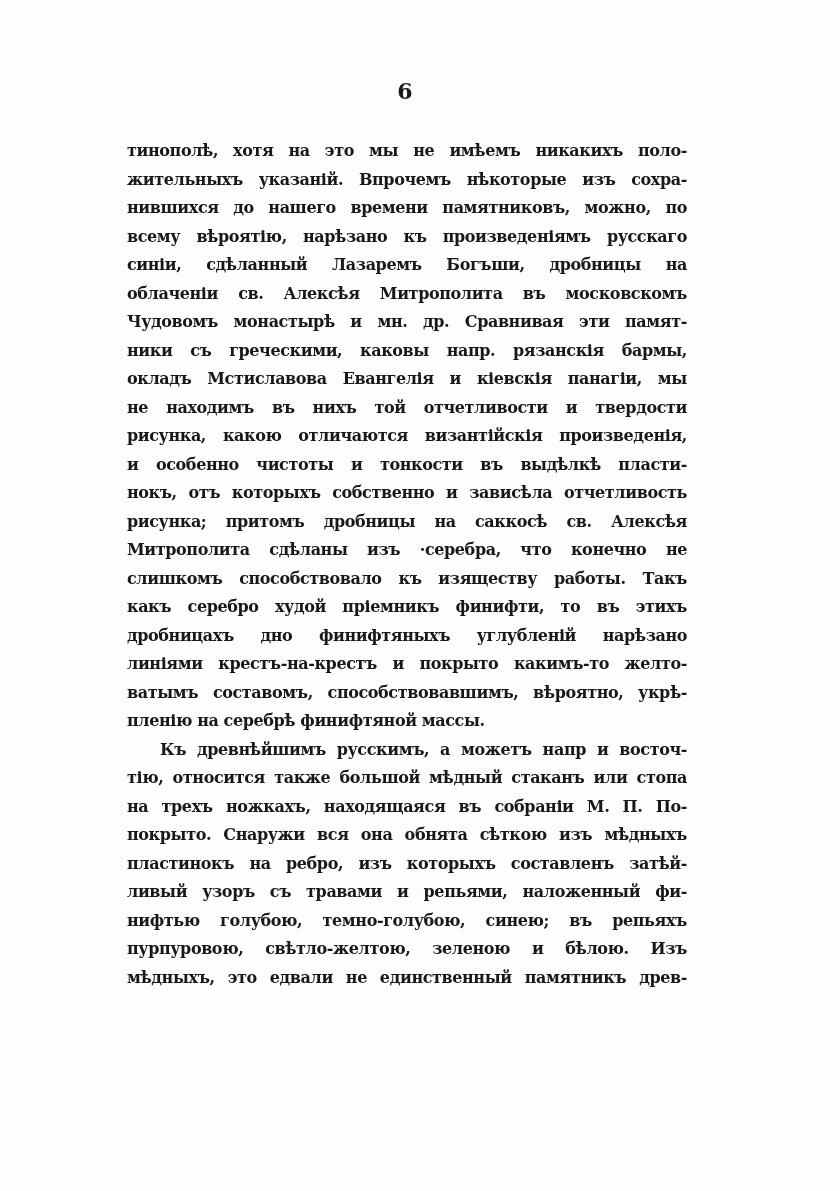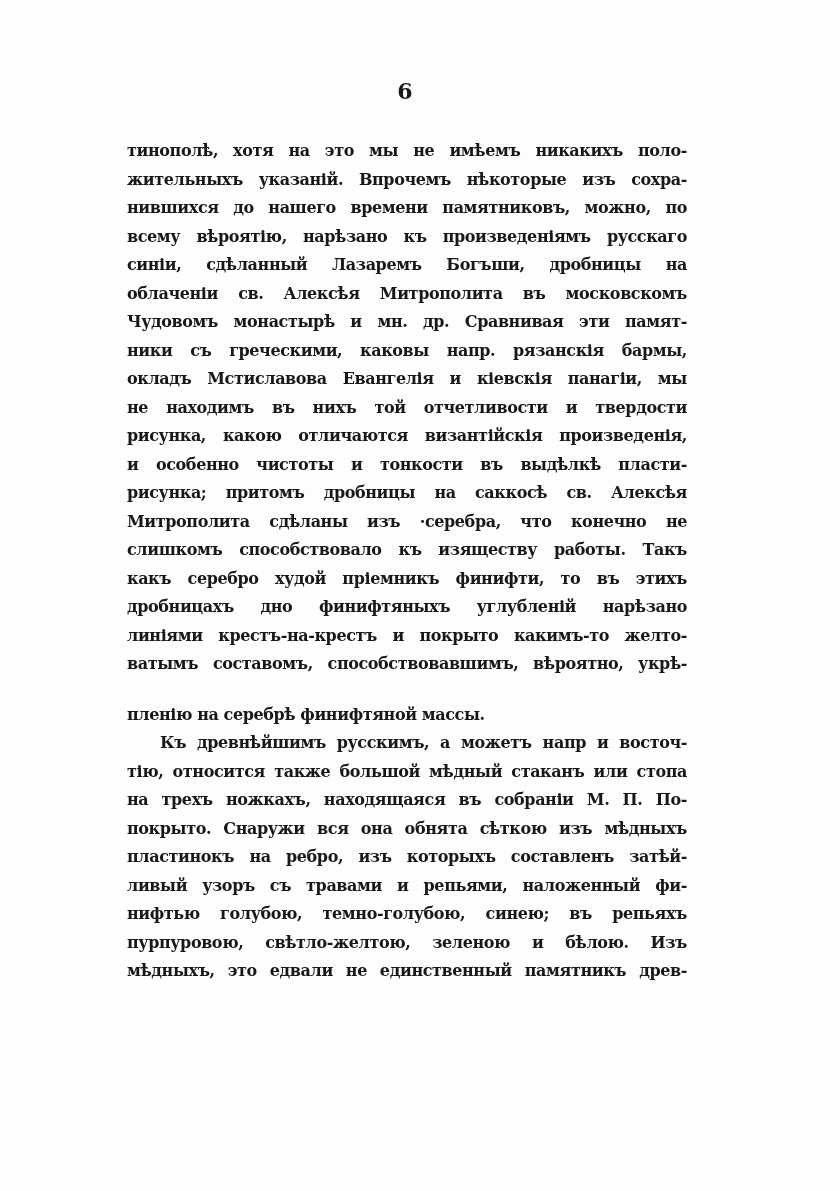--- a/index.html
+++ b/index.html
@@ -42,21 +42,20 @@
   .line {
     height: 28.5px;
     line-height: 28.5px;
     text-align: justify;
     text-align-last: justify;
     overflow: hidden;
     white-space: normal;
   }
   .line.last {
     text-align-last: left;
-    margin-top: 22px;
   }
   .line.indent {
     text-indent: 33px;
   }
 </style>
 </head>
 <body>
 
 <div class="page" style="background: rgb(253, 253, 253); color: rgb(24, 24, 24);">
   <div class="page-number">6</div>
@@ -67,20 +66,21 @@
         <div class="line">нившихся до нашего времени памятниковъ, можно, по</div>
         <div class="line">всему вѣроятію, нарѣзано къ произведеніямъ русскаго</div>
         <div class="line">синіи, сдѣланный Лазаремъ Богъши, дробницы на</div>
         <div class="line">облаченіи св. Алексѣя Митрополита въ московскомъ</div>
         <div class="line">Чудовомъ монастырѣ и мн. др. Сравнивая эти памят-</div>
         <div class="line">ники съ греческими, каковы напр. рязанскія бармы,</div>
         <div class="line">окладъ Мстиславова Евангелія и кіевскія панагіи, мы</div>
         <div class="line">не находимъ въ нихъ той отчетливости и твердости</div>
         <div class="line">рисунка, какою отличаются византійскія произведенія,</div>
         <div class="line">и особенно чистоты и тонкости въ выдѣлкѣ пласти-</div>
+        <div class="line">нокъ, отъ которыхъ собственно и зависѣла отчетливость</div>
         <div class="line">рисунка; притомъ дробницы на саккосѣ св. Алексѣя</div>
         <div class="line">Митрополита сдѣланы изъ ·серебра, что конечно не</div>
         <div class="line">слишкомъ способствовало къ изяществу работы. Такъ</div>
         <div class="line">какъ серебро худой пріемникъ финифти, то въ этихъ</div>
         <div class="line">дробницахъ дно финифтяныхъ углубленій нарѣзано</div>
         <div class="line">линіями крестъ-на-крестъ и покрыто какимъ-то желто-</div>
         <div class="line">ватымъ составомъ, способствовавшимъ, вѣроятно, укрѣ-</div>
         <div class="line last">пленію на серебрѣ финифтяной массы.</div>
       </div>
       <div class="paragraph">

